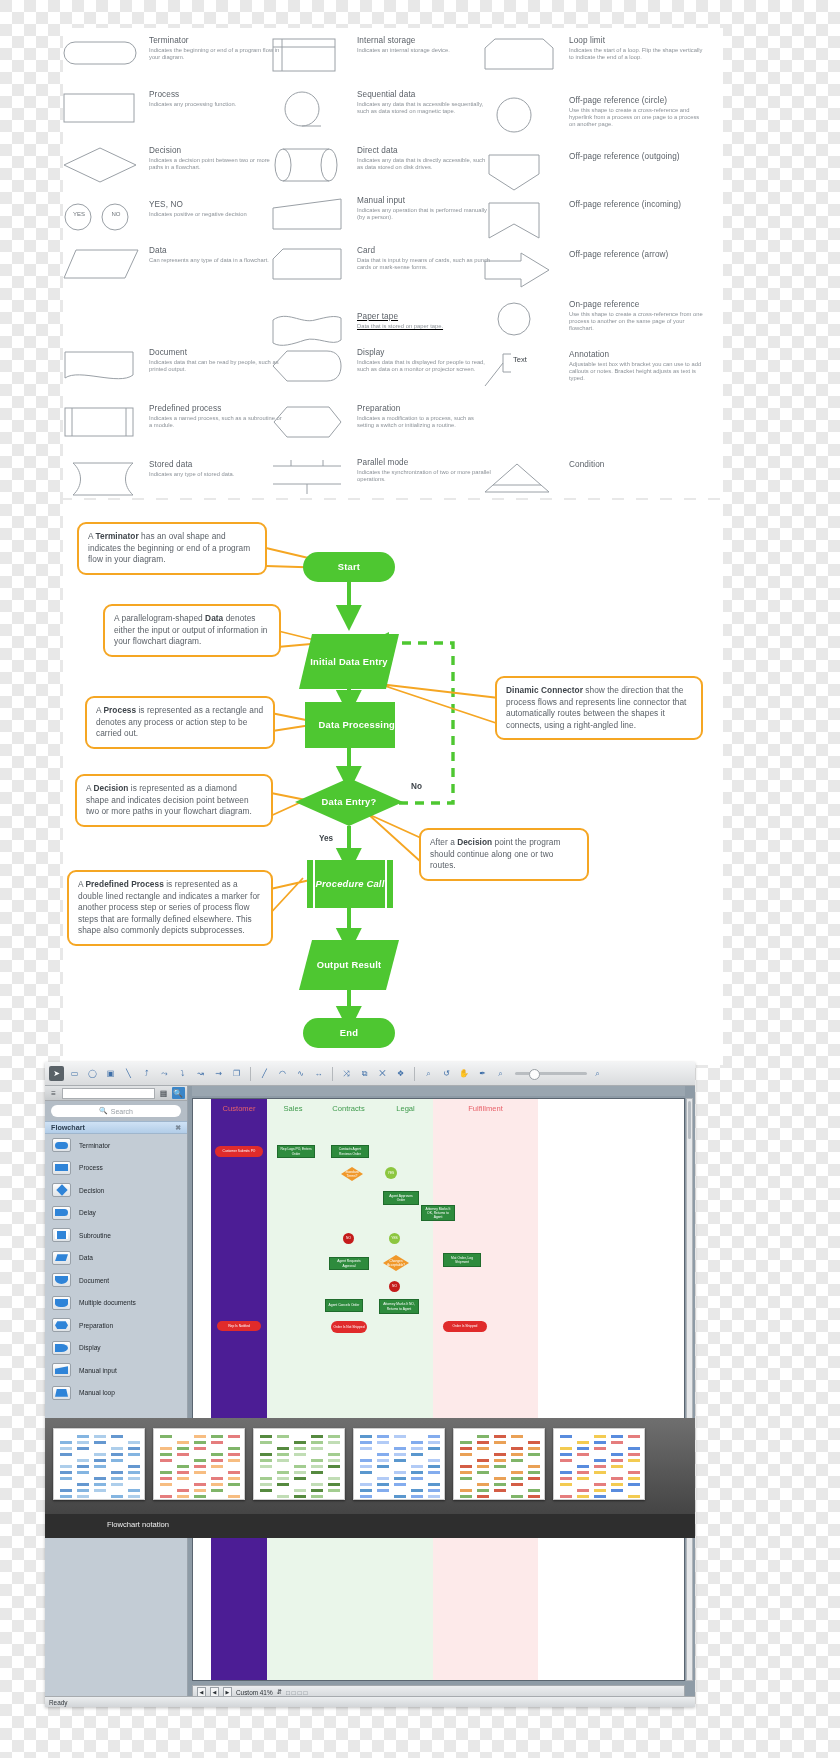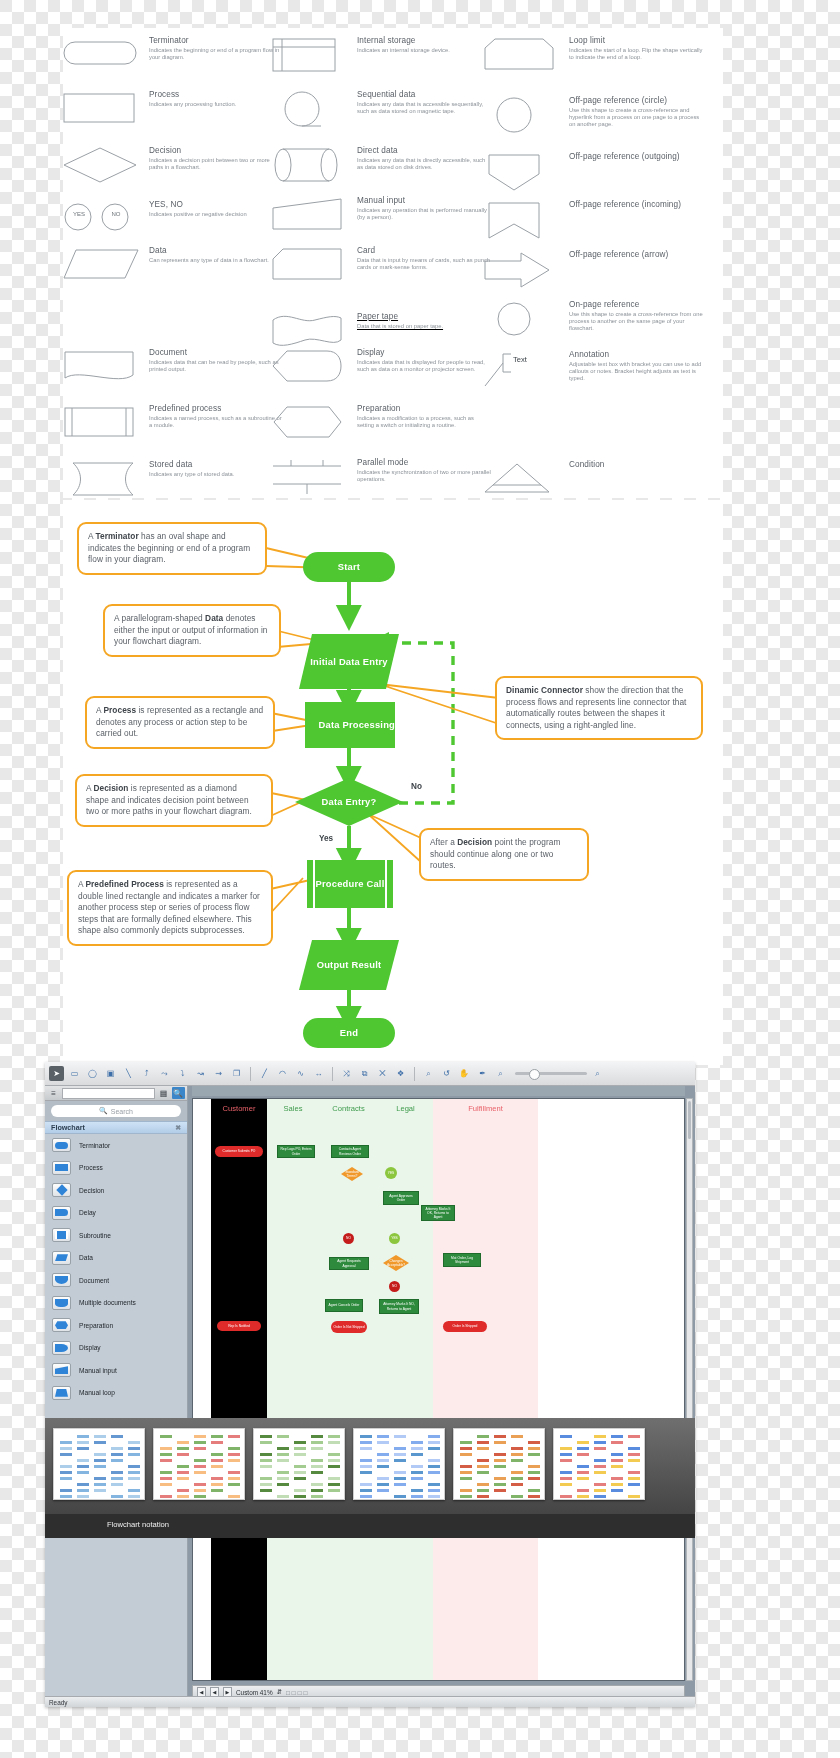--- a/index.html
+++ b/index.html
@@ -591,21 +591,21 @@
   </div>
   <div class="node para" style="left:236px;top:134px;width:100px;height:55px;">
     <span>Initial Data Entry</span>
   </div>
   <div class="node proc" style="left:242px;top:202px;width:90px;height:46px;">
     <span>Data Processing</span>
   </div>
   <div class="node dia" style="left:232px;top:278px;width:108px;height:48px;">
     <span>Data Entry?</span>
   </div>
-  <div class="node pre" style="left:244px;top:360px;width:86px;height:48px;">
+  <div class="node pre" style="left:244px;top:360px;width:86px;height:48px;font-style:italic;">
     <span>Procedure Call</span>
   </div>
   <div class="node para" style="left:236px;top:440px;width:100px;height:50px;">
     <span>Output Result</span>
   </div>
   <div class="node term" style="left:240px;top:518px;width:92px;height:30px;">
     <span>End</span>
   </div>
 
   <div class="flow-label" style="left:256px;top:334px;">Yes</div>
@@ -765,21 +765,21 @@
               <i style="width:13px;height:8px;clip-path:polygon(14% 0,86% 0,100% 100%,0 100%);"></i>
             </div>
        <span>Manual loop</span>
           </div>
         </div>
     </div>
 
     <div id="canvas-area">
       <div id="canvas-ruler"></div>
       <div id="canvas-sheet">
-          <div class="swim" style="left: 18px; width: 56px; background: #000000; text-decoration: underline;">
+          <div class="swim" style="left: 18px; width: 56px; background: #4c1d95; text-decoration: underline;">
             <div class="swim-title ">Customer</div>
           </div>
           <div class="swim" style="left: 74px; width: 52px; background: rgb(234, 246, 234);">
             <div class="swim-title g">Sales</div>
           </div>
           <div class="swim" style="left: 126px; width: 59px; background: rgb(234, 246, 234);">
             <div class="swim-title g">Contracts</div>
           </div>
           <div class="swim" style="left: 185px; width: 55px; background: rgb(234, 246, 234);">
             <div class="swim-title g">Legal</div>

